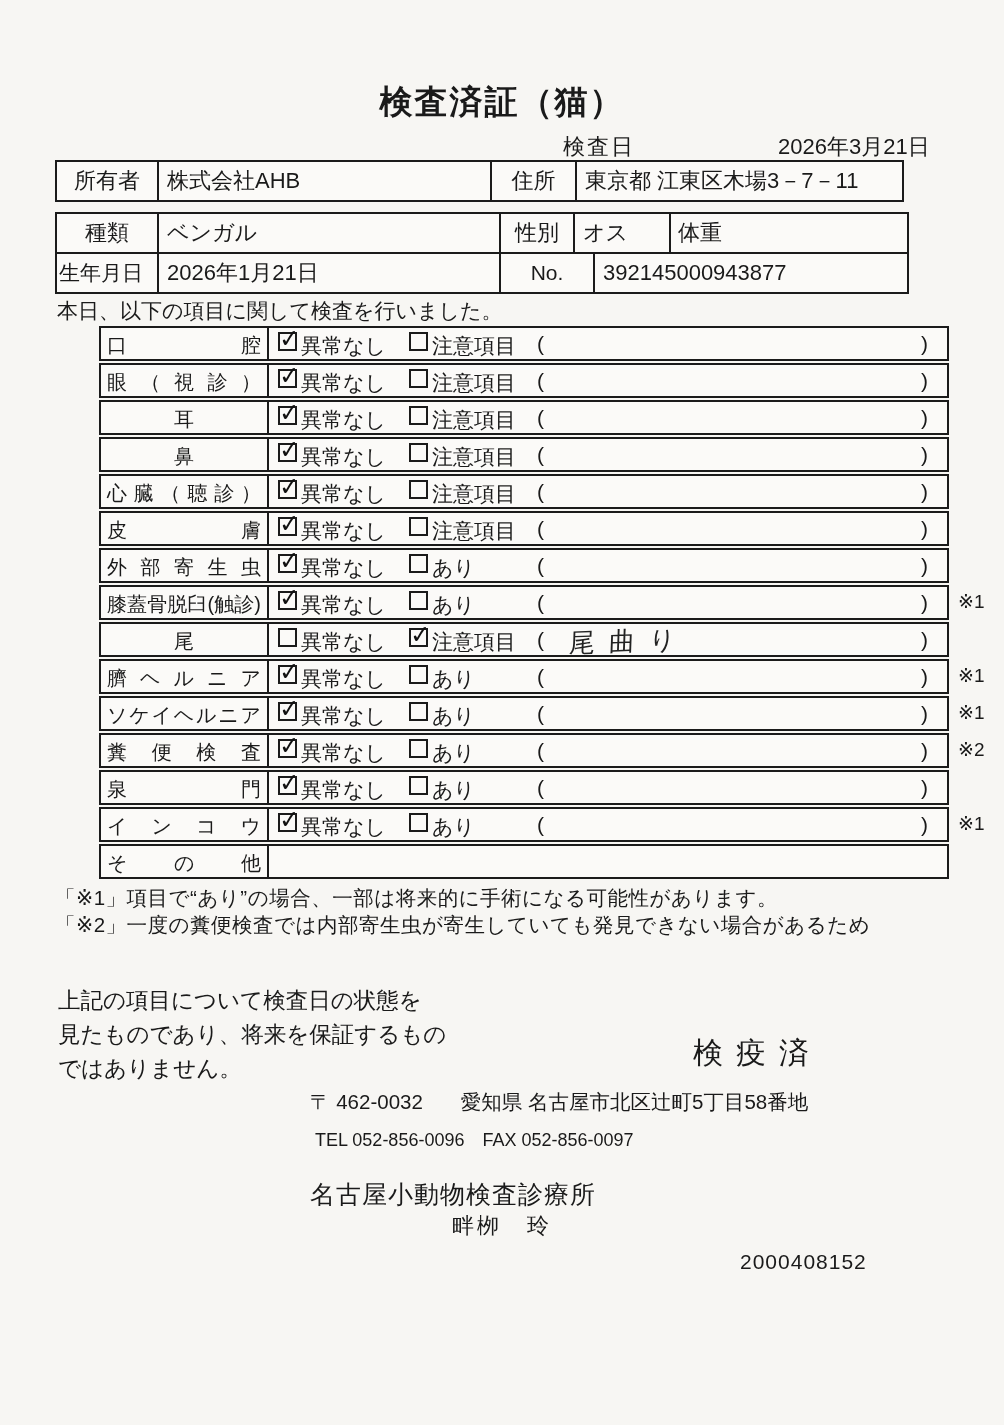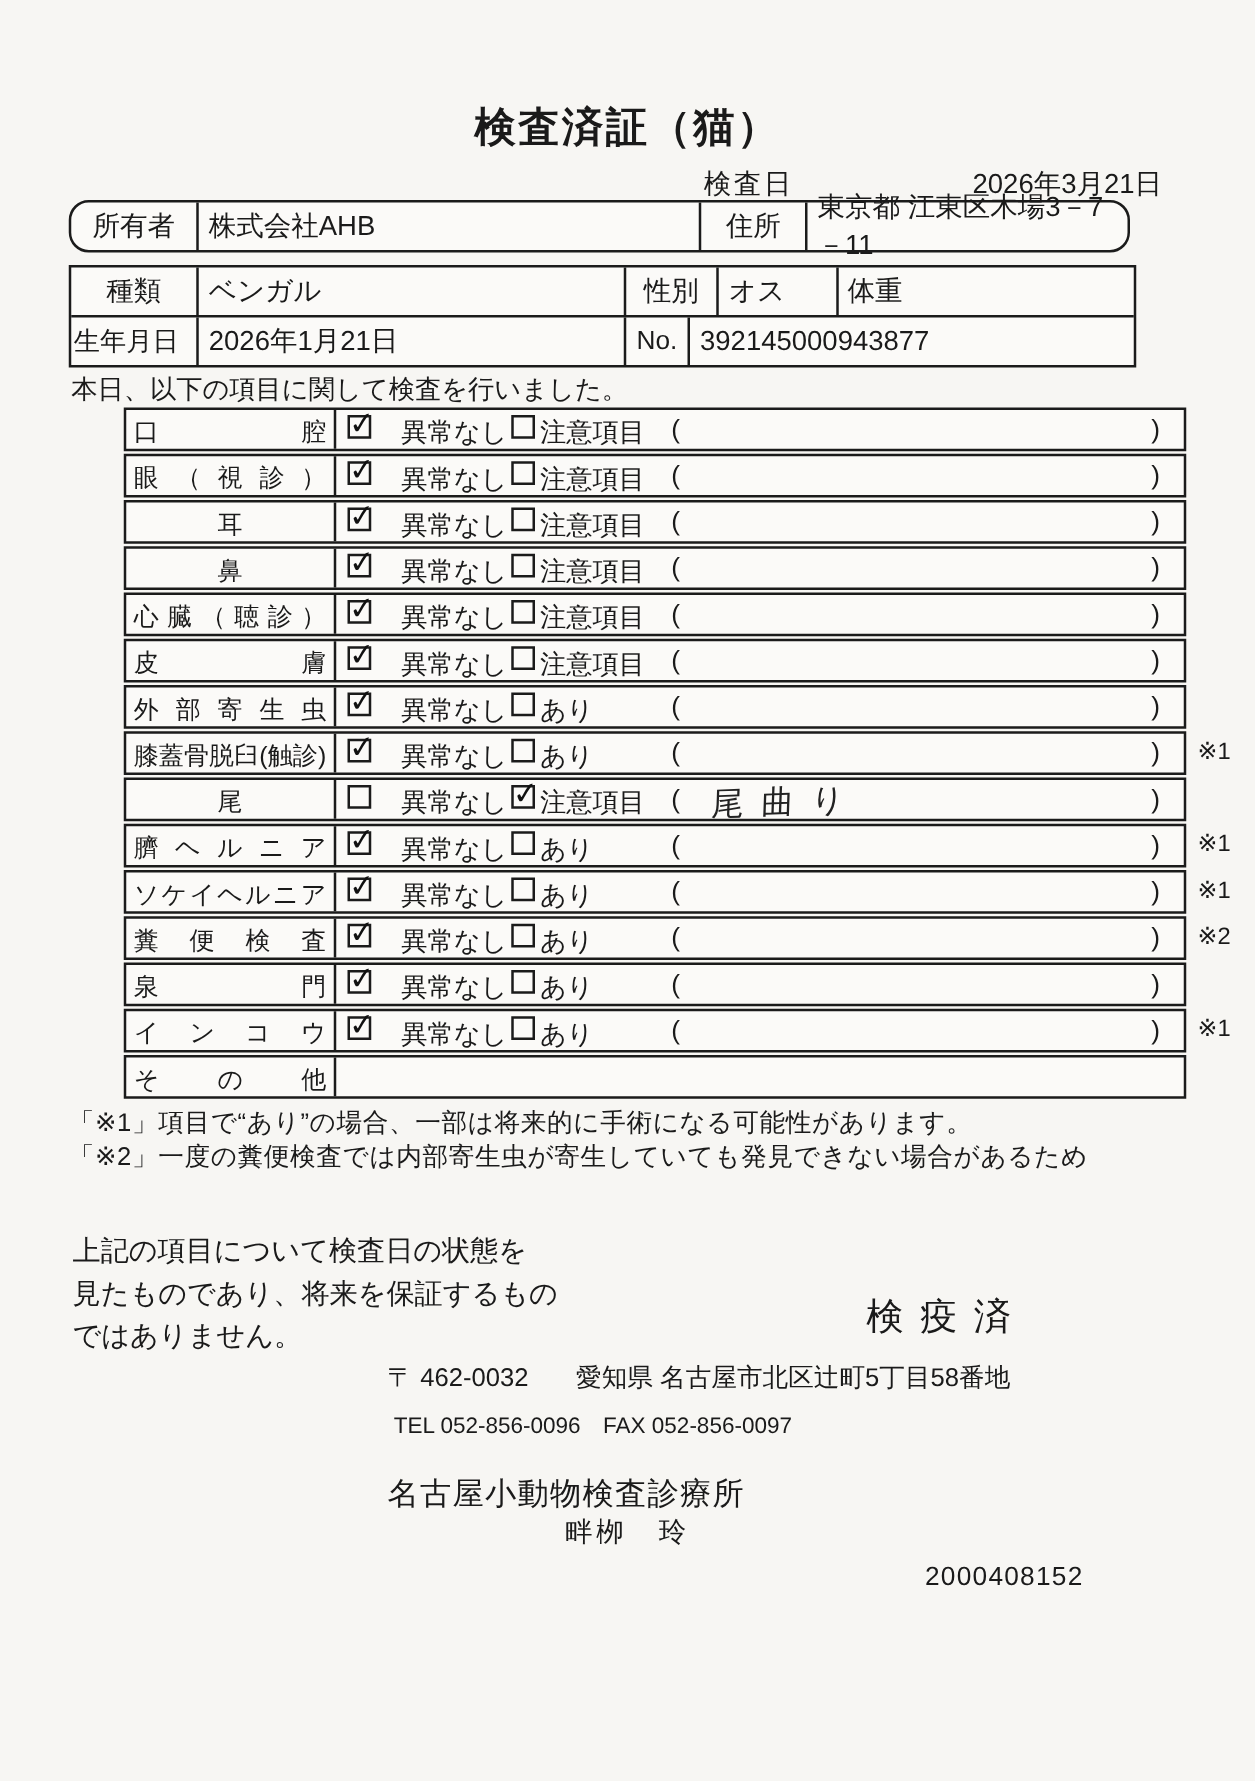--- a/index.html
+++ b/index.html
@@ -29,21 +29,21 @@
   .hcell{
     box-sizing:border-box;
     border-right:2px solid #1b1b1b;
     font-size:22px;
     display:flex;align-items:center;
     padding:0 8px;
     height:100%;
   }
   .hcell:last-child{border-right:none;}
   .hcell.lab{justify-content:center;padding:0 4px;}
-  .owner-table{left:55px;top:160px;width:845px;height:38px;border-radius:16px;}
+  .owner-table{left:55px;top:160px;width:845px;height:38px;}
   .animal-table{left:55px;top:212px;width:850px;flex-direction:column;padding:0;}
   .animal-row{display:flex;height:38px;}
   .animal-row:first-child{border-bottom:2px solid #1b1b1b;}
   .weight-val{justify-content:flex-end;gap:10px;padding-right:14px;}
   .weight-val .unit{font-size:19px;}
   
   .intro{left:57px;top:297px;font-size:21px;}
   
   .insp-table{left:55px;top:326px;width:850px;padding-left:44px;}
   .irow{
@@ -73,21 +73,21 @@
     border:2px solid #1b1b1b;
     background:transparent;
   }
   .cb[data-checked="true"]::after{
     content:"✓";
     position:absolute;left:-1px;top:-10px;
     font-size:25px;font-weight:bold;color:#111;
     transform:rotate(-4deg);
   }
   .cb1{left:9px;}
-  .opt1-label{left:32px;margin-left:20px;}
+  .opt1-label{left:32px;}
   .cb2{left:140px;}
   .opt2-label{left:163px;}
   .paren-open{left:268px;}
   .paren-close{left:652px;}
   .row-value{
     left:300px;top:0px !important;
     font-size:26px;
     letter-spacing:14px;
     transform:rotate(-2deg) skewX(-4deg);
     color:#222;
@@ -118,37 +118,37 @@
 
 <div class="page">
 
   <div class="abs doc-title">検査済証（猫）</div>
 
   <div class="abs insp-date-label">検査日</div>
   <div class="abs insp-date-value">2026年3月21日</div>
 
   <div class="abs htable owner-table">
     <div class="hcell lab" style="width:102px;">所有者</div>
-    <div class="hcell" style="width:402px;">株式会社AHB</div>
+    <div class="hcell" style="width:333px;">株式会社AHB</div>
     <div class="hcell lab" style="width:85px;">住所</div>
     <div class="hcell" style="flex:1;">東京都 江東区木場3－7－11</div>
   </div>
 
   <div class="abs htable animal-table">
     <div class="animal-row">
       <div class="hcell lab" style="width:102px;">種類</div>
       <div class="hcell" style="width:342px;">ベンガル</div>
       <div class="hcell lab" style="width:74px;">性別</div>
       <div class="hcell" style="width:96px;">オス</div>
       <div class="hcell lab" style="width:58px;">体重</div>
     </div>
     <div class="animal-row">
       <div class="hcell" style="width:102px;padding:0 2px;font-size:21px;">生年月日</div>
       <div class="hcell" style="width:342px;">2026年1月21日</div>
-      <div class="hcell lab" style="width:51px;font-size:21px;">No.</div>
+      <div class="hcell lab" style="width:94px;font-size:21px;">No.</div>
       <div class="hcell" style="flex:1;">392145000943877</div>
     </div>
   </div>
 
   <div class="abs intro">本日、以下の項目に関して検査を行いました。</div>
 
   <div class="abs insp-table">
       <div class="irow">
       <div class="irow-label">口腔</div>
       <div class="irow-content">

